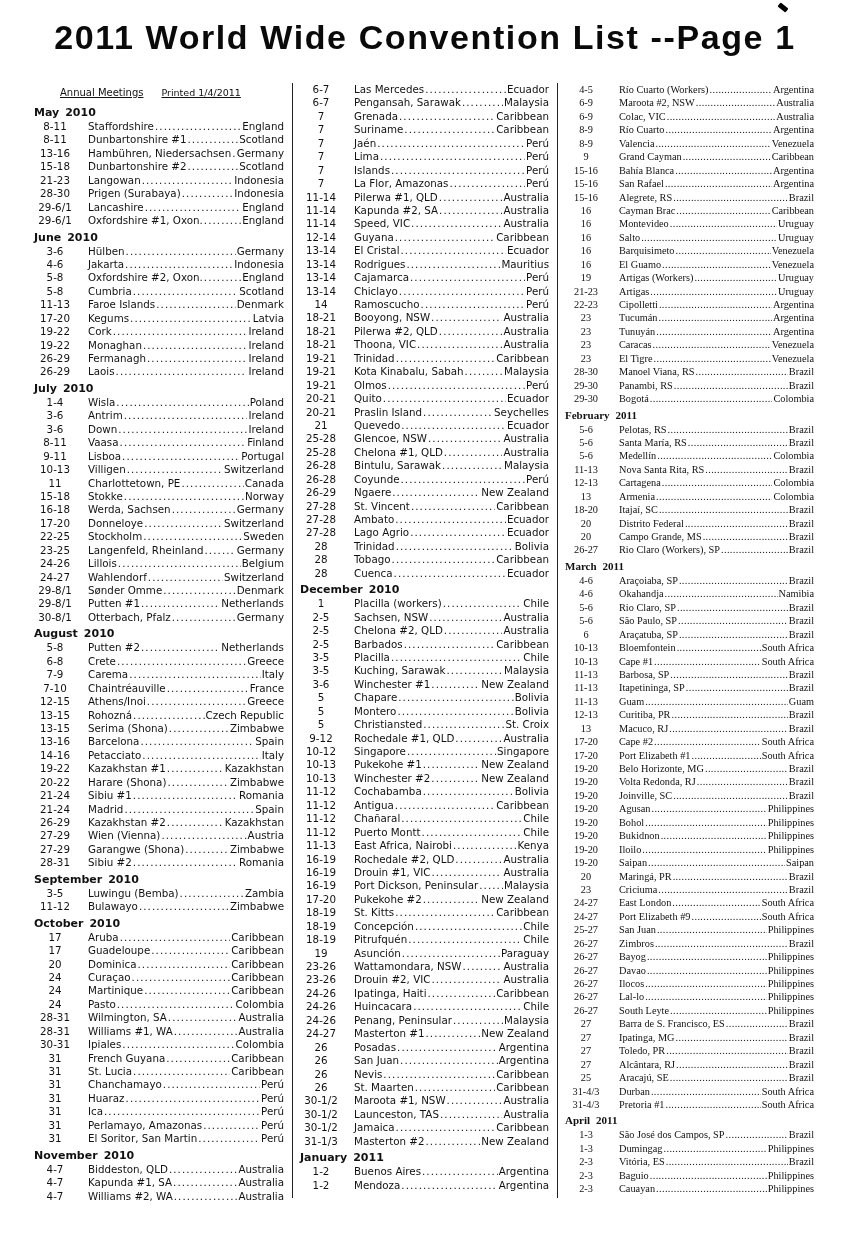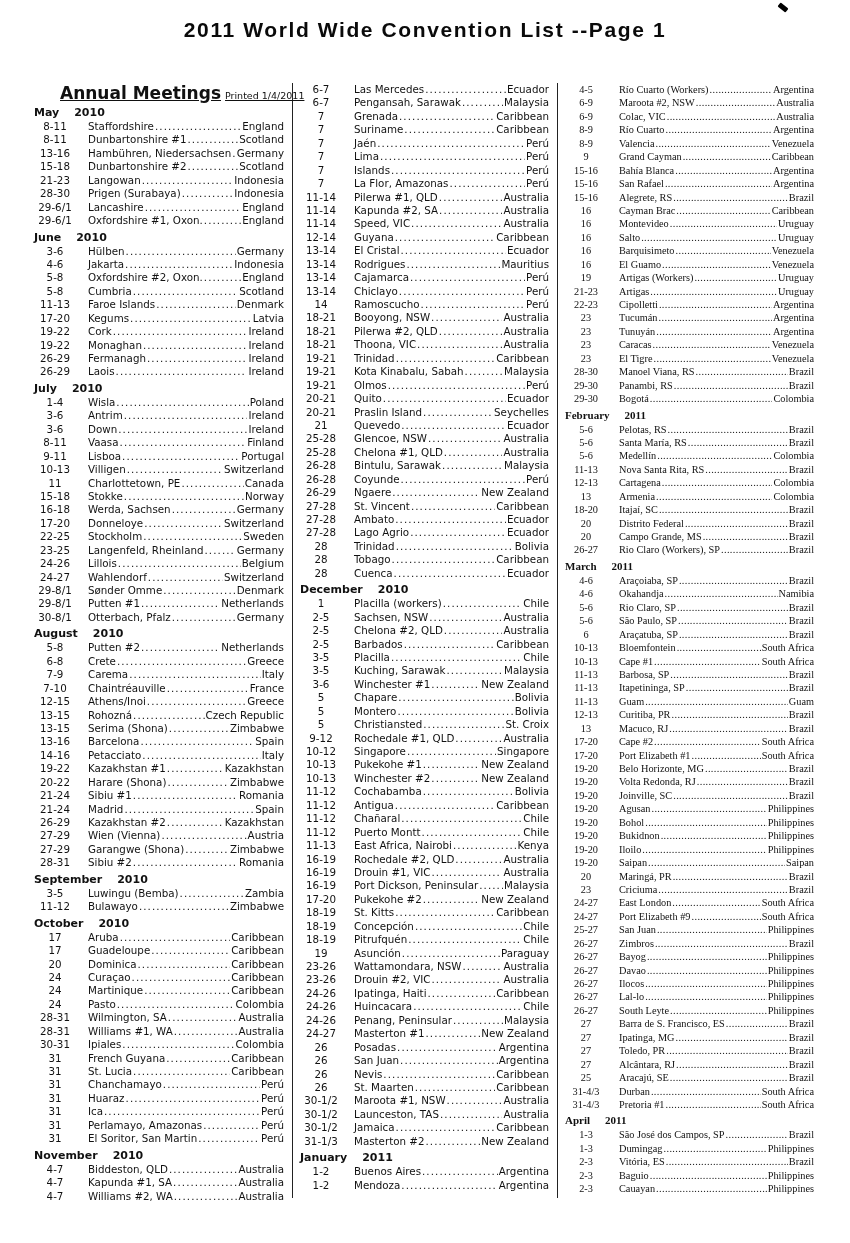--- a/index.html
+++ b/index.html
@@ -1,33 +1,33 @@
 <!DOCTYPE html>
 <html><head>
 <meta charset="utf-8">
 <style>
   html, body { margin:0; padding:0; background:#fff; }
   body { width:850px; height:1243px; position:relative; overflow:hidden;
          font-family:"DejaVu Sans", sans-serif; color:#111; }
   .title { position:absolute; left:0; top:18px; width:850px; text-align:center;
-           font-family:"Liberation Sans", sans-serif; font-weight:bold; font-size:21px;
+           font-family:"Liberation Sans", sans-serif; font-weight:bold; font-size:34px;
            letter-spacing:1.6px; color:#0a0a0a; }
   .mark { position:absolute; left:778px; top:5px; width:10px; height:5px; background:#000;
           transform:rotate(38deg); border-radius:1px; }
   .col { position:absolute; top:83px; }
   .c1 { left:34px; width:250px; }
   .c2 { left:300px; width:249px; }
   .c3 { left:565px; width:249px;font-family:Liberation Serif, serif; }
   .divider { position:absolute; top:83px; width:1px; height:1115px; background:#222; }
   .d1 { left:292px; } .d2 { left:557px; }
   .annual { height:20px; font-size:10px; padding-left:26px; line-height:20px; white-space:nowrap; }
-  .annual b { font-weight:bold; text-decoration:underline; font-size:17px; }
-  .annual span { text-decoration:underline; font-size:9.5px; margin-left:4px; }
+  .annual b { font-weight:normal; text-decoration:underline; font-size:10px; }
+  .annual span { text-decoration:underline; font-size:9.5px; margin-left:18px; }
   .month { height:15px; line-height:15px; font-weight:bold; font-size:11px; white-space:nowrap; margin-top:2px; }
-  .month .yr { margin-left:15px; }
+  .month .yr { margin-left:6px; }
   .row { display:flex; height:13.45px; line-height:13.45px; font-size:10.3px; white-space:nowrap; }
   .row .date { width:42px; text-align:center; flex:none; }
   .row .name { flex:none; margin-left:12px; }
   .row .dots { flex:1; overflow:hidden; position:relative; margin:0 1px; }
   .row .dots::before { content:". . . . . . . . . . . . . . . . . . . . . . . . . . . . . . . . . . . . . . . . . . . . . . . . . . . . . . . . . . . . . . . . . . . . . . . . . . . . . . . . . . . ";
        position:absolute; left:0; letter-spacing:-1.1px; }
   .row .country { flex:none; }
 </style>
 </head>
 <body>

